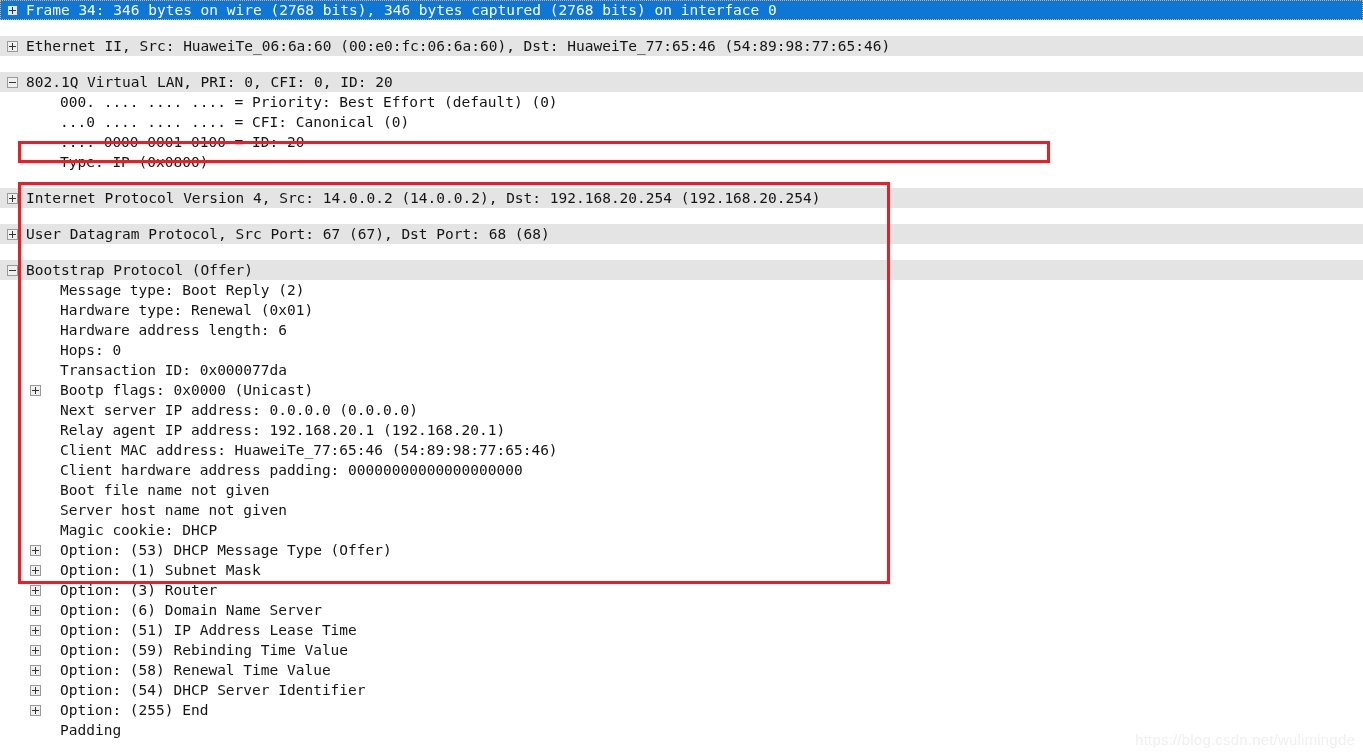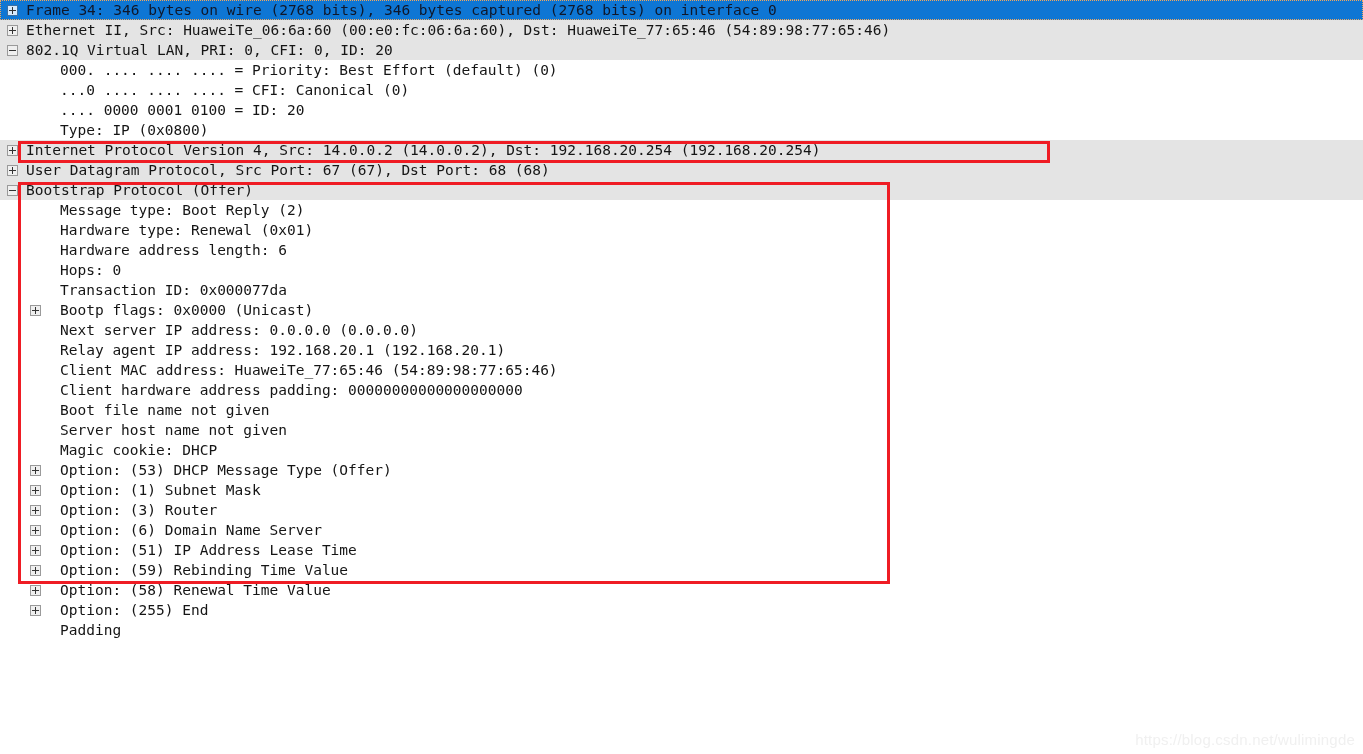--- a/index.html
+++ b/index.html
@@ -27,25 +27,25 @@
 
   .row {
     position: relative;
     height: 20px;
     line-height: 20px;
     white-space: nowrap;
     font-size: 14.5px;
     color: #151515;
     box-sizing: border-box;
   }
-  .row.shaded  { background: #e4e4e4; }
+  .row.shaded  { background: #e4e4e4; margin-top: 16px; }
   .row.plain   { background: #ffffff; }
   .row.selected {
     background: #0e76d4;
-    color: #0f172a;
+    color: #ffffff;
     outline: 1px dotted #f0a860;
     outline-offset: -1px;
   }
 
   
   .exp {
     position: absolute;
     top: 5px;
     width: 11px;
     height: 11px;
@@ -208,20 +208,24 @@
     <div class="row d1 plain">
       <span class="exp plus"></span>
       <span class="txt">Option: (59) Rebinding Time Value</span>
     </div>
     <div class="row d1 plain">
       <span class="exp plus"></span>
       <span class="txt">Option: (58) Renewal Time Value</span>
     </div>
     <div class="row d1 plain">
       <span class="exp plus"></span>
+      <span class="txt">Option: (54) DHCP Server Identifier</span>
+    </div>
+    <div class="row d1 plain">
+      <span class="exp plus"></span>
       <span class="txt">Option: (255) End</span>
     </div>
     <div class="row d1 plain">
       <span class="txt">Padding</span>
     </div>
   </div>
 
 <div id="annotation-layer">
     <div class="redbox" style="left: 18px; top: 141px; width: 1032px; height: 22px; border-color: rgb(239, 28, 36);"></div>
     <div class="redbox" style="left: 18px; top: 182px; width: 872px; height: 402px; border-color: rgb(239, 28, 36);"></div>

